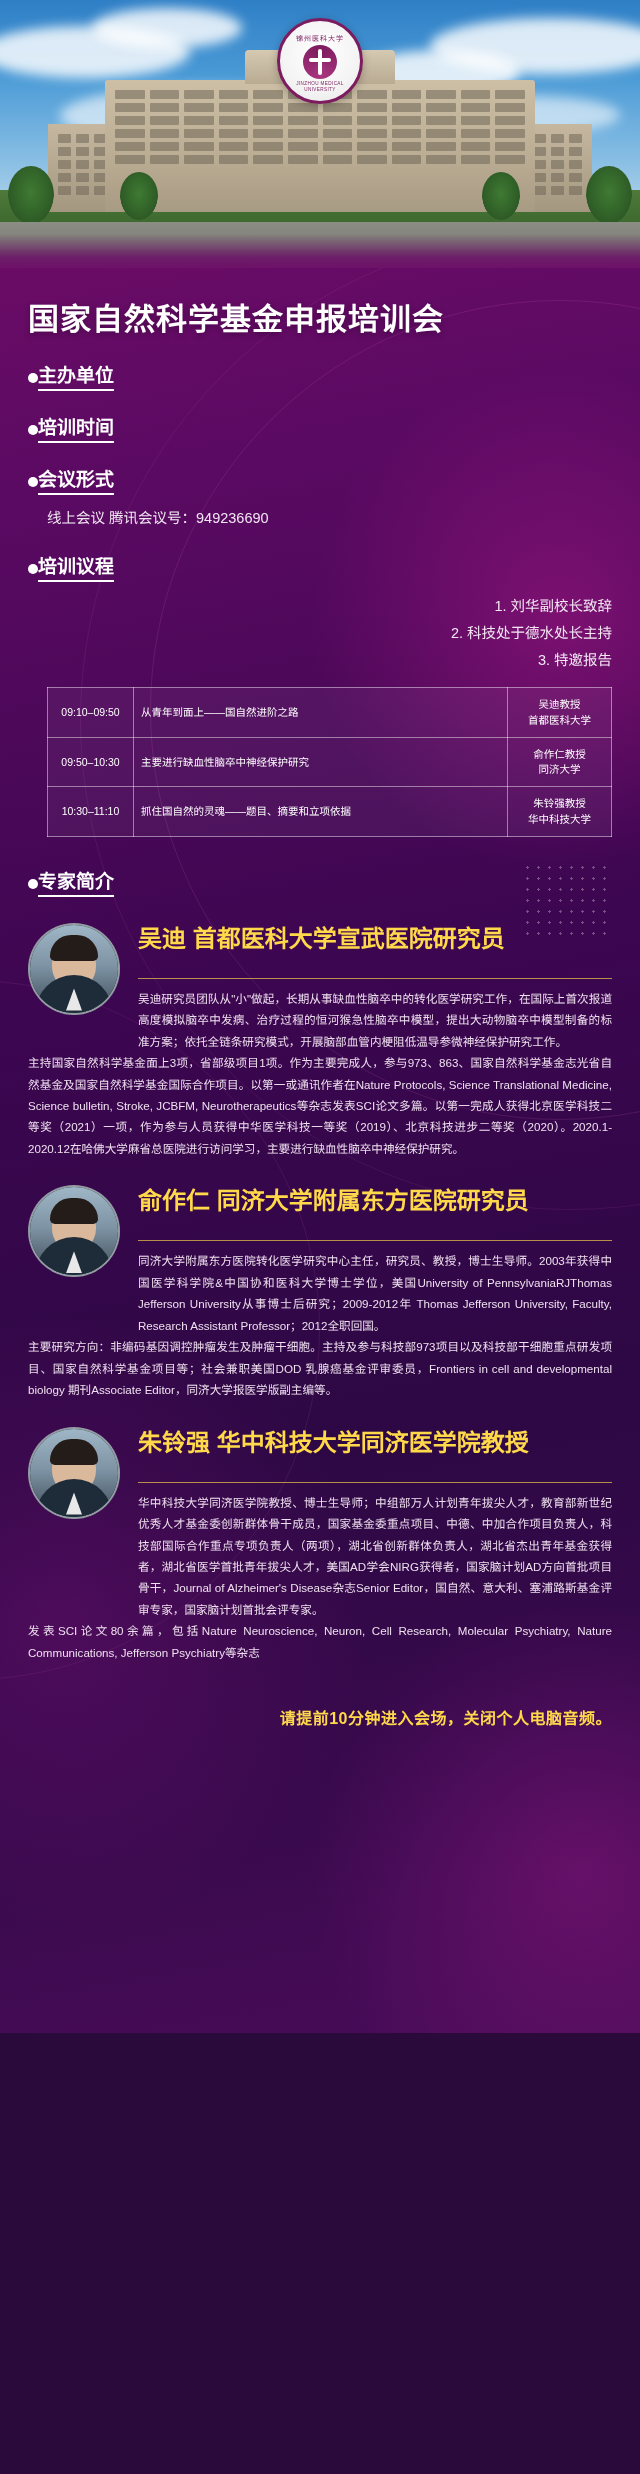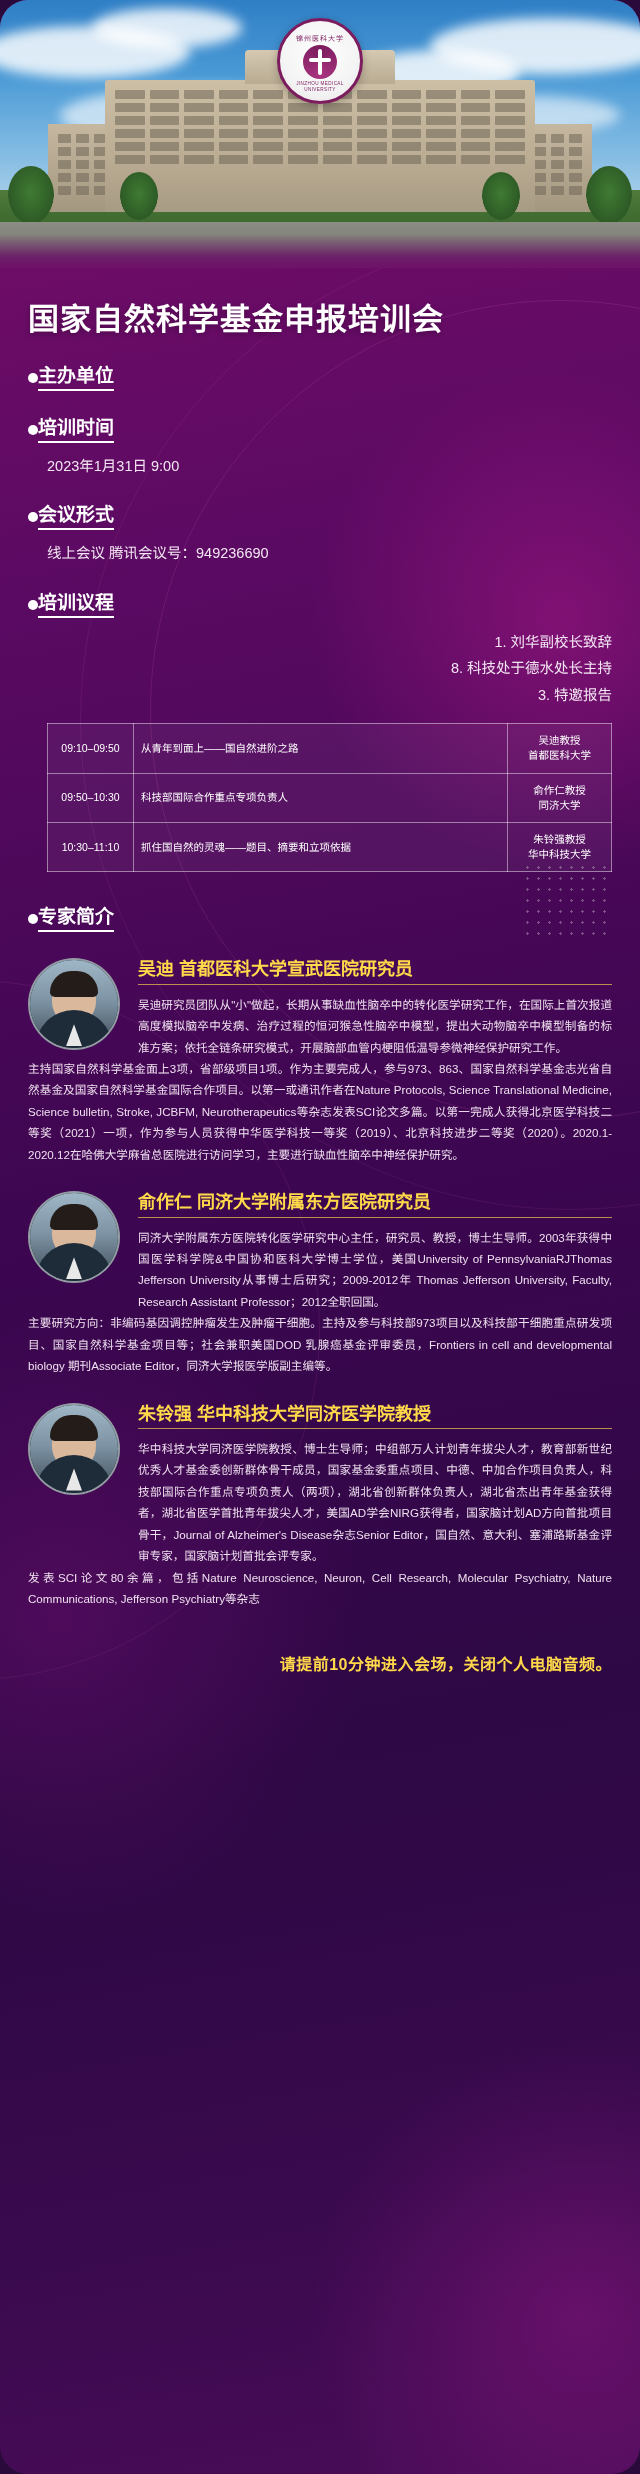--- a/index.html
+++ b/index.html
@@ -4,24 +4,23 @@
 <style>
   * { box-sizing: border-box; margin: 0; padding: 0; }
   html, body {
     width: 640px;
     background: #2a0a3a;
     font-family: "Liberation Sans", sans-serif;
   }
   #poster {
     position: relative;
     width: 640px;
-    height: 2474px;
+    height: 2033px;
     overflow: hidden;
     background: linear-gradient(170deg, #7d0f6b 0%, #5c0a63 22%, #3c0650 48%, #2d0844 70%, #3a0a4e 88%, #4a0c58 100%);
-    border-radius: 28px;
   }
 
   
   .hero {
     position: relative;
     width: 640px;
     height: 268px;
     overflow: hidden;
   }
   .sky {
@@ -315,24 +314,24 @@
     position: absolute;
     left: 50%; bottom: 2px;
     transform: translateX(-50%);
     width: 16px; height: 22px;
     background: #e8e8e8;
     z-index: 3;
     clip-path: polygon(50% 0, 100% 100%, 0 100%);
   }
   .expert-name {
     margin-left: 110px;
-    font-size: 18px;
+    font-size: 24px;
     font-weight: bold;
     color: #ffd94a;
-    padding-bottom: 2px;
+    padding-bottom: 24px;
     border-bottom: 1px solid rgba(255,217,74,0.65);
     line-height: 1.3;
   }
   .expert-bio {
     margin-left: 110px;
     margin-top: 9px;
     font-size: 11.6px;
     color: #efe0ef;
     line-height: 1.85;
     text-align: justify;
@@ -538,55 +537,54 @@
         <span class="bullet"></span>
         <span class="blk-title">主办单位</span>
       </div>
     </div>
 
     <div class="block">
       <div class="blk-head">
         <span class="bullet"></span>
         <span class="blk-title">培训时间</span>
       </div>
-      <div class="blk-body">2023年1月31日  9:00</div>
     </div>
 
     <div class="block">
       <div class="blk-head">
         <span class="bullet"></span>
         <span class="blk-title">会议形式</span>
       </div>
       <div class="blk-body">线上会议   腾讯会议号：949236690</div>
     </div>
 
     <div class="block">
       <div class="blk-head">
         <span class="bullet"></span>
         <span class="blk-title">培训议程</span>
       </div>
       <ul class="agenda-list">
         <li>1. 刘华副校长致辞</li>
-        <li>8. 科技处于德水处长主持</li>
+        <li>2. 科技处于德水处长主持</li>
         <li>3. 特邀报告</li>
       </ul>
 
       <table class="sched">
         <tbody>
             <tr>
           <td class="time">09:10–09:50</td>
           <td class="topic">从青年到面上——国自然进阶之路</td>
           <td class="spk">
             <div>吴迪教授</div>
             <div>首都医科大学</div>
           </td>
         </tr>
         <tr>
           <td class="time">09:50–10:30</td>
-          <td class="topic">科技部国际合作重点专项负责人</td>
+          <td class="topic">主要进行缺血性脑卒中神经保护研究</td>
           <td class="spk">
             <div>俞作仁教授</div>
             <div>同济大学</div>
           </td>
         </tr>
         <tr>
           <td class="time">10:30–11:10</td>
           <td class="topic">抓住国自然的灵魂——题目、摘要和立项依据</td>
           <td class="spk">
             <div>朱铃强教授</div>

